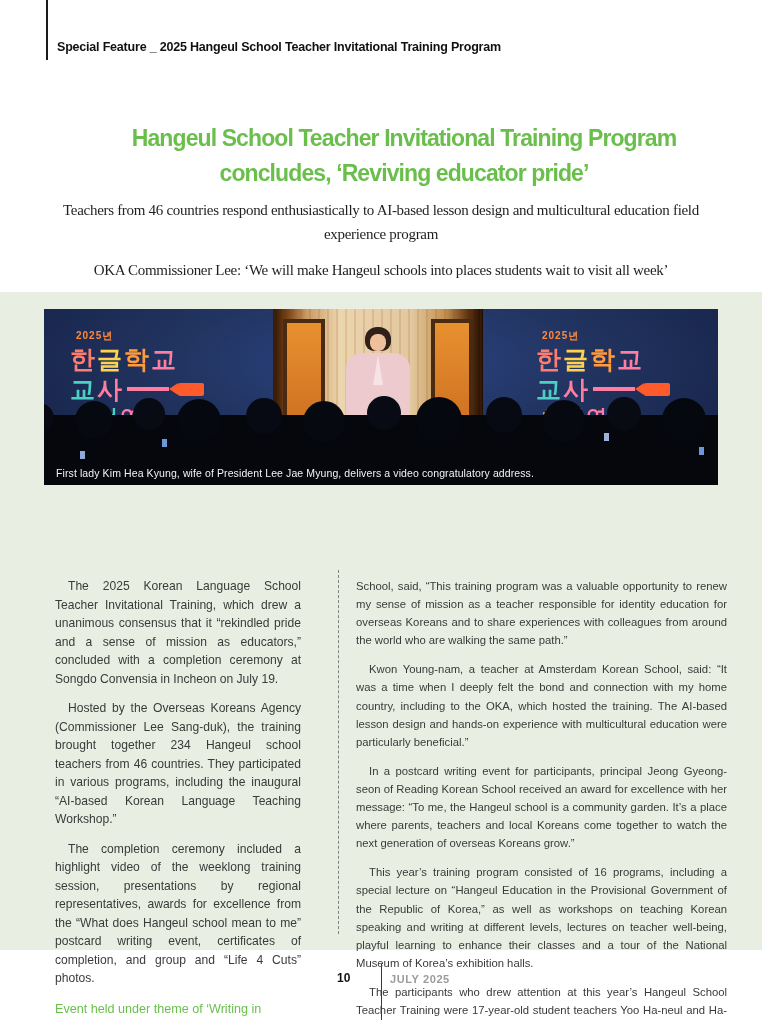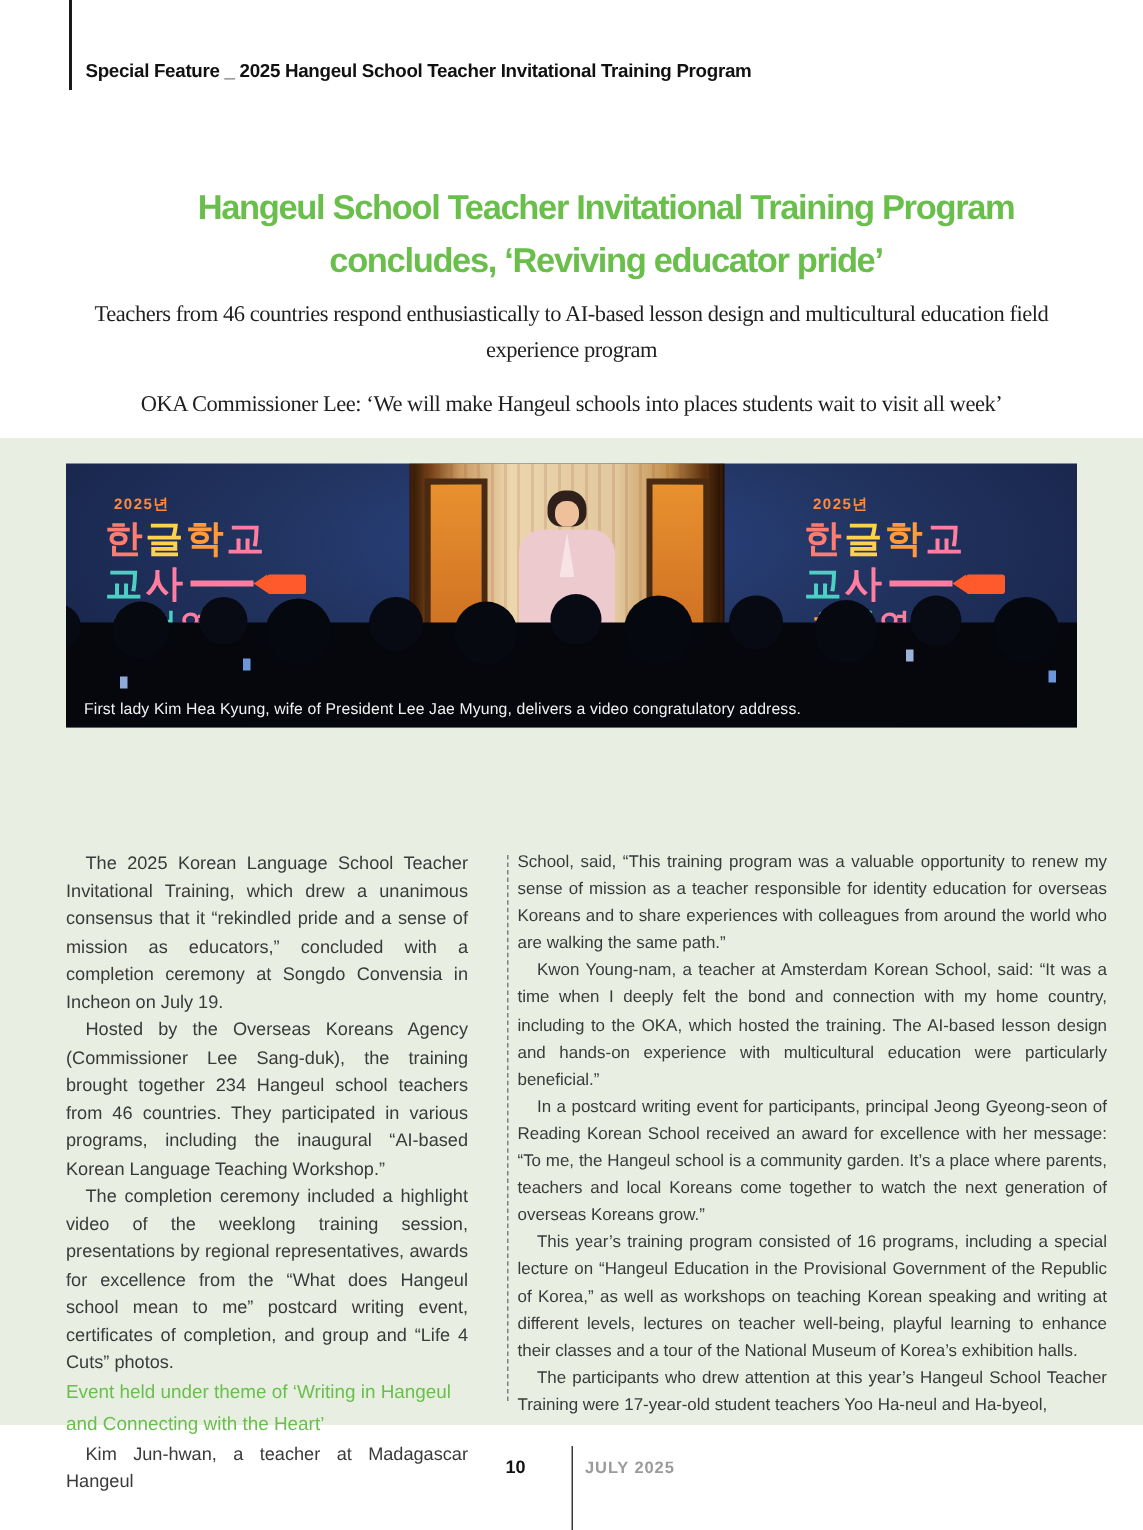--- a/index.html
+++ b/index.html
@@ -78,21 +78,21 @@
         400px 2px 0 8px #05080f,465px -3px 0 3px #070a12,525px 3px 0 6px #060910,
         585px -4px 0 2px #080b13,645px 2px 0 7px #05080f,700px -1px 0 4px #070a12;}
   .glint{position:absolute;width:5px;height:8px;background:#7fb0ff;opacity:.85;}
   .g1{left:118px;bottom:38px;} .g2{left:560px;bottom:44px;background:#b9d0ff;}
   .g3{left:655px;bottom:30px;} .g4{left:36px;bottom:26px;background:#a8c4ff;}
   .photo-caption{position:absolute;left:12px;bottom:6px;color:#f2f2f2;font-size:10.5px;
         letter-spacing:0.1px;}
 
   
   .col{position:absolute;text-align:justify;color:#3a3a3a;}
-  .col p{margin:0;text-indent:13px;}
+  .col p{margin:11px;text-indent:13px;}
   .col p.noindent{text-indent:0;}
   .col-left{left:44px;top:274px;width:268px;font-size:12.1px;line-height:18.5px;}
   .col-right{left:345px;top:274px;width:393px;font-size:11.3px;line-height:18.1px;}
   .col-divider{position:absolute;left:338px;top:278px;height:364px;width:0;
         border-left:1px dashed #7f7f7f;}
   .subhead{margin:13px 0 2px 0;color:#6abf4c;font-weight:normal;font-size:12.6px;
         line-height:21px;text-align:left;}
 
   
   .pagenum{position:absolute;left:337px;top:971px;width:36px;text-align:left;

